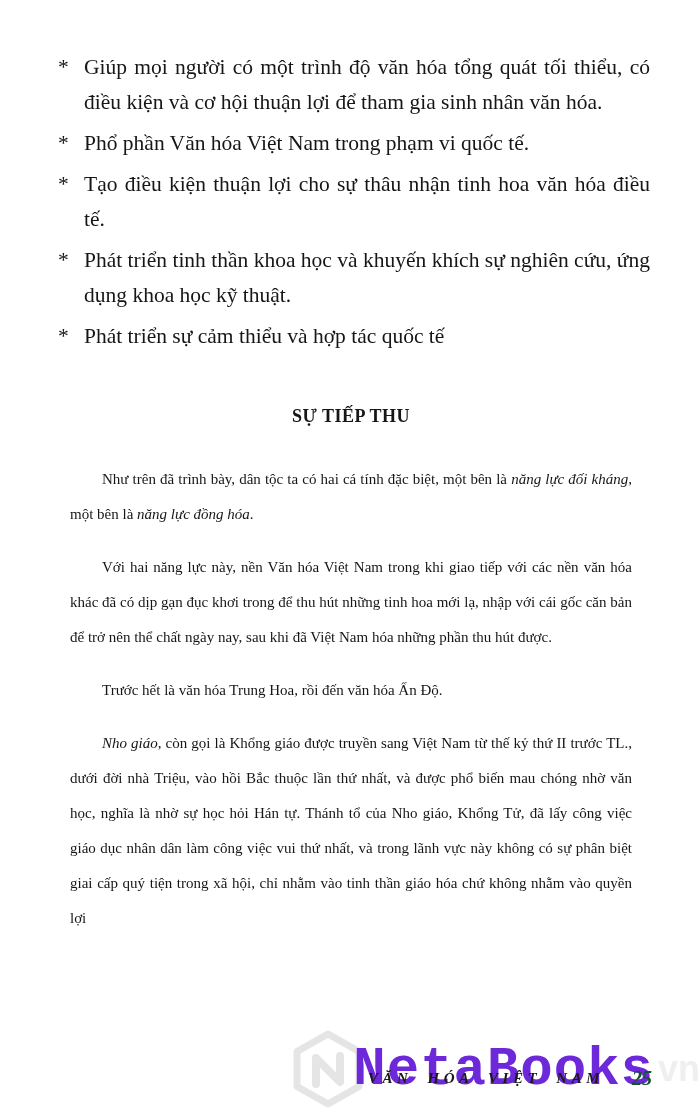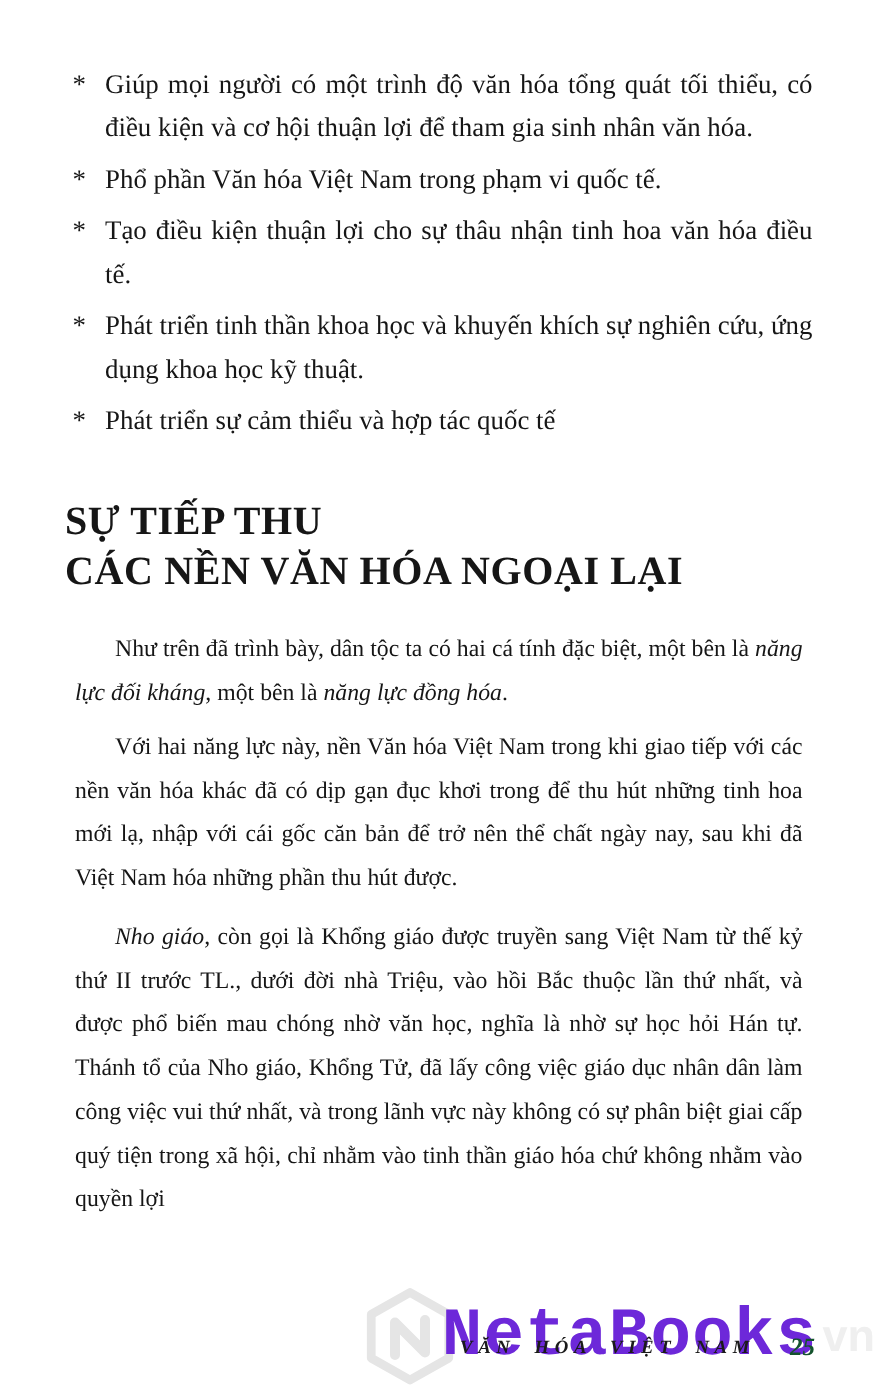--- a/index.html
+++ b/index.html
@@ -28,32 +28,32 @@
     flex: 0 0 32px;
     padding-left: 6px;
     box-sizing: border-box;
     font-size: 21.5px;
   }
   .bullet-text { flex: 1; text-align: justify; }
 
   
   .section-title {
     margin-top: 42px;
-    text-align: left;
-    font-size: 32px;
+    text-align: center;
+    font-size: 18px;
     line-height: 40px;
     font-weight: 600;
     letter-spacing: 0.5px;
   }
 
   
   .body-text { margin-top: 26px; }
   .paragraph {
-    margin: 8px;
-    font-size: 19px;
+    margin: 18px;
+    font-size: 15px;
     line-height: 35px;
     text-align: justify;
     text-indent: 32px;
   }
   .paragraph.gap-before { margin-top: 12px; }
   .seg-italic { font-style: italic; }
   .seg-bold-italic { font-style: italic; font-weight: normal; }
 
   
   .watermark {
@@ -129,26 +129,26 @@
       <span class="bullet-text">Phát triển tinh thần khoa học và khuyến khích sự nghiên cứu, ứng dụng khoa học kỹ thuật.</span>
     </li>
     <li class="bullet-item">
       <span class="bullet-marker">*</span>
       <span class="bullet-text">Phát triển sự cảm thiểu và hợp tác quốc tế</span>
     </li>
   </ul>
 
   <div class="section-title">
     <div>SỰ TIẾP THU</div>
-    <div>CÁC NỀN VĂN HÓA NGOẠI LẠI</div>
   </div>
 
   <div class="body-text">
     <p class="paragraph"><span>Như trên đã trình bày, dân tộc ta có hai cá tính đặc biệt, một bên là </span><span class="seg-italic">năng lực đối kháng</span><span>, một bên là </span><span class="seg-italic">năng lực đồng hóa</span><span>.</span></p>
     <p class="paragraph"><span>Với hai năng lực này, nền Văn hóa Việt Nam trong khi giao tiếp với các nền văn hóa khác đã có dịp gạn đục khơi trong để thu hút những tinh hoa mới lạ, nhập với cái gốc căn bản để trở nên thể chất ngày nay, sau khi đã Việt Nam hóa những phần thu hút được.</span></p>
+    <p class="paragraph"><span>Trước hết là văn hóa Trung Hoa, rồi đến văn hóa Ấn Độ.</span></p>
     <p class="paragraph gap-before"><span class="seg-bold-italic">Nho giáo</span><span>, còn gọi là Khổng giáo được truyền sang Việt Nam từ thế kỷ thứ II trước TL., dưới đời nhà Triệu, vào hồi Bắc thuộc lần thứ nhất, và được phổ biến mau chóng nhờ văn học, nghĩa là nhờ sự học hỏi Hán tự. Thánh tổ của Nho giáo, Khổng Tử, đã lấy công việc giáo dục nhân dân làm công việc vui thứ nhất, và trong lãnh vực này không có sự phân biệt giai cấp quý tiện trong xã hội, chỉ nhằm vào tinh thần giáo hóa chứ không nhằm vào quyền lợi</span></p>
   </div>
 
   <div class="watermark">
     <svg width="78" height="78" viewBox="0 0 78 78" aria-hidden="true">
       <path d="M39 4 L70 21.5 V56.5 L39 74 L8 56.5 V21.5 Z" fill="none" stroke="#e5e5e5" stroke-width="7" stroke-linejoin="round"></path>
       <path d="M27 54 V28 L51 52 V26" fill="none" stroke="#e5e5e5" stroke-width="8" stroke-linecap="round" stroke-linejoin="round"></path>
     </svg>
     <span class="watermark-brand">NetaBooks</span>
     <span class="watermark-tld">vn</span>

